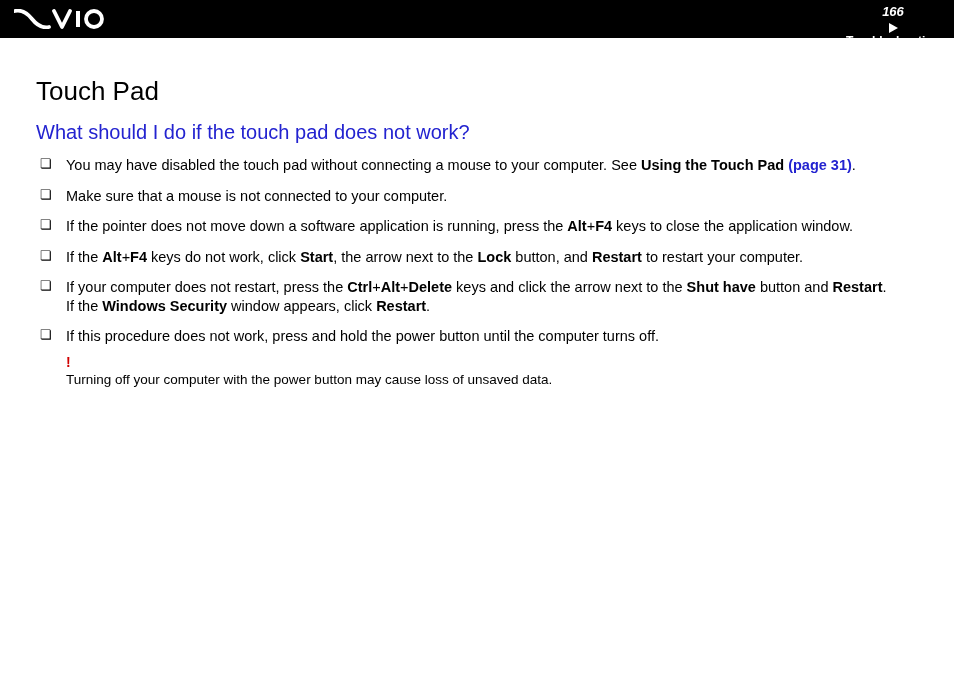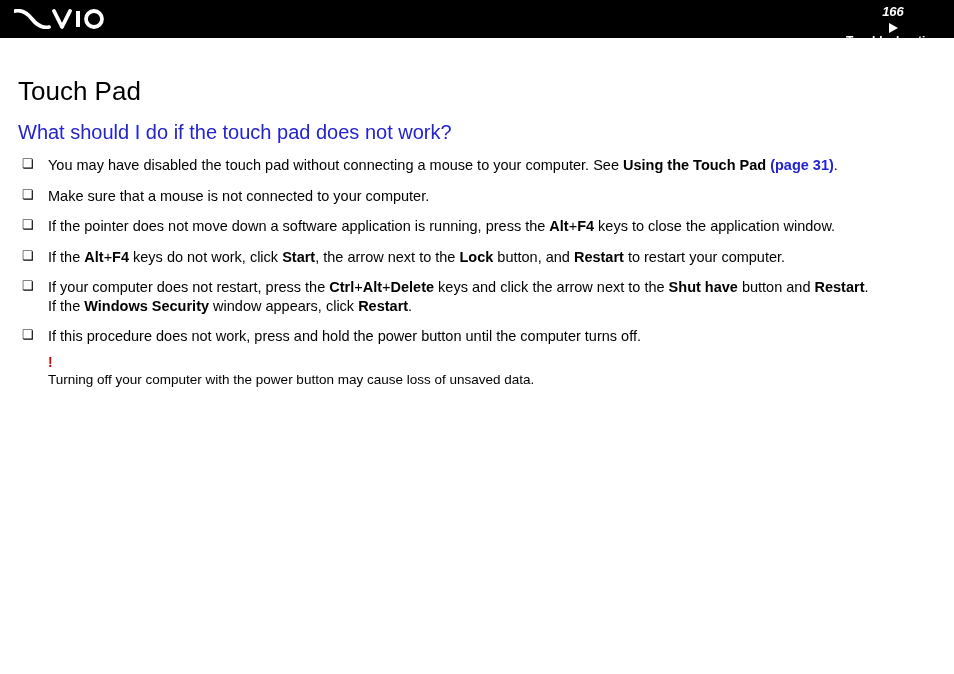--- a/index.html
+++ b/index.html
@@ -49,21 +49,21 @@
     border-bottom: 5px solid transparent;
   }
   .arrow-left { border-right: 9px solid #fff; }
   .arrow-right { border-left: 9px solid #fff; }
   .section-label {
     font-size: 12px;
     font-weight: bold;
     margin-top: 1px;
   }
   .content {
-    padding: 38px 36px 0 18px;
+    padding: 38px 36px 0 36px;
   }
   h1 {
     font-size: 26px;
     font-weight: normal;
     color: #000;
     margin-bottom: 14px;
   }
   h2 {
     font-size: 20px;
     font-weight: normal;

